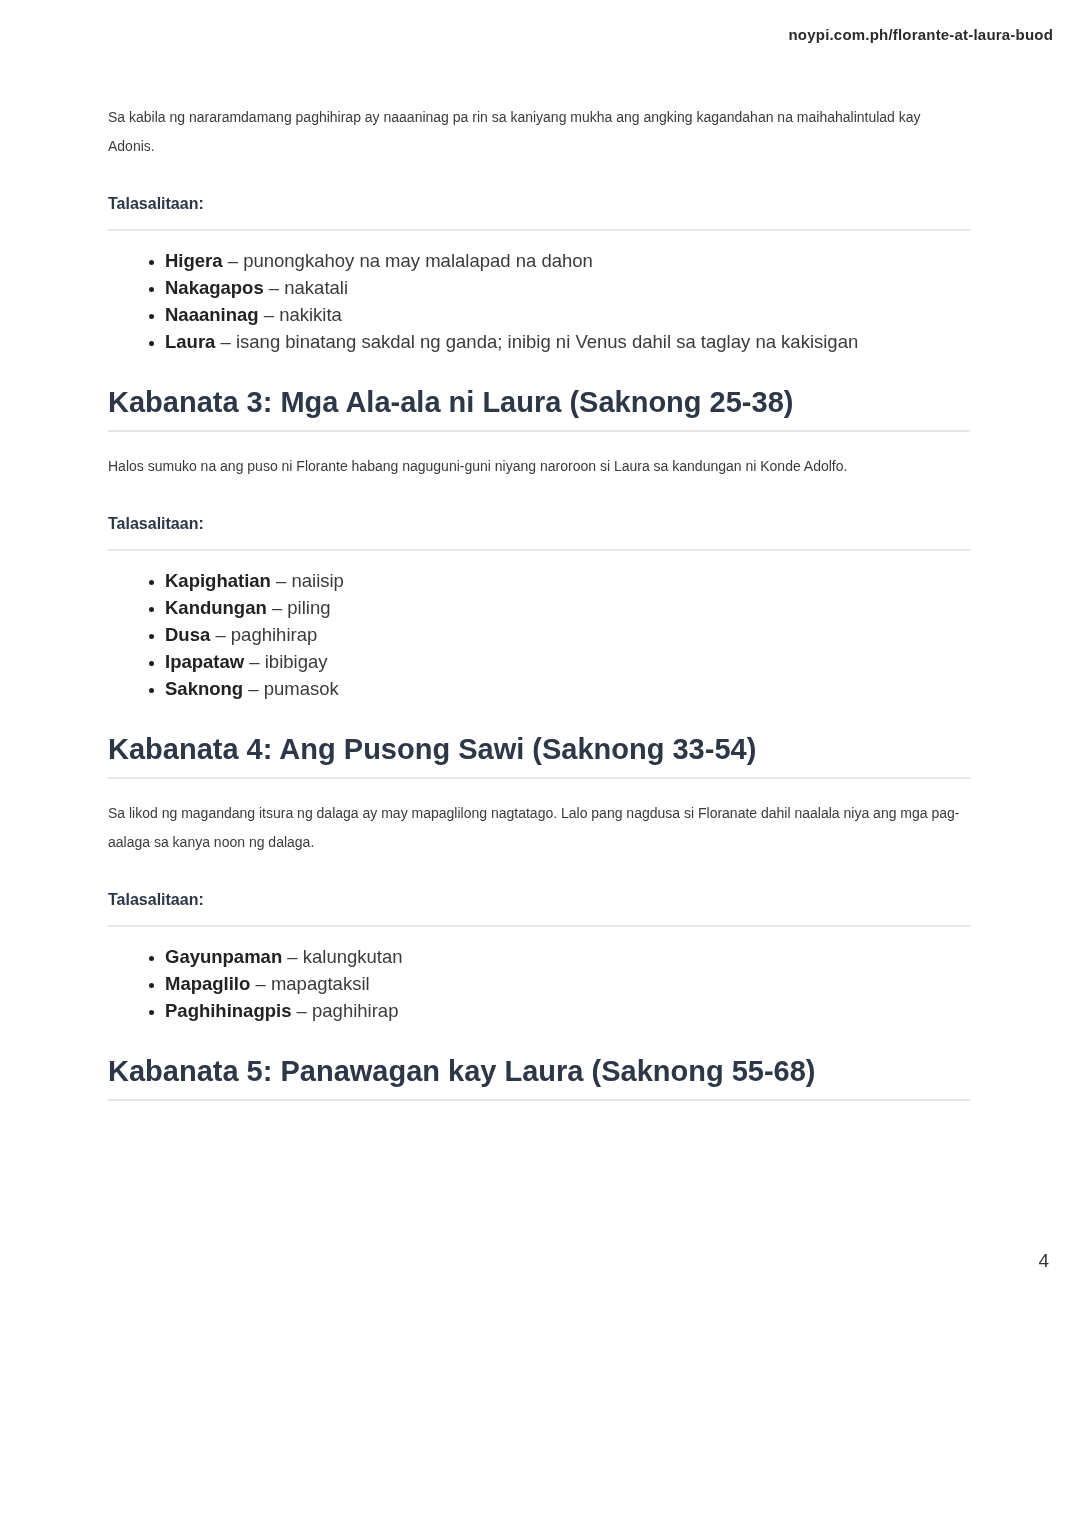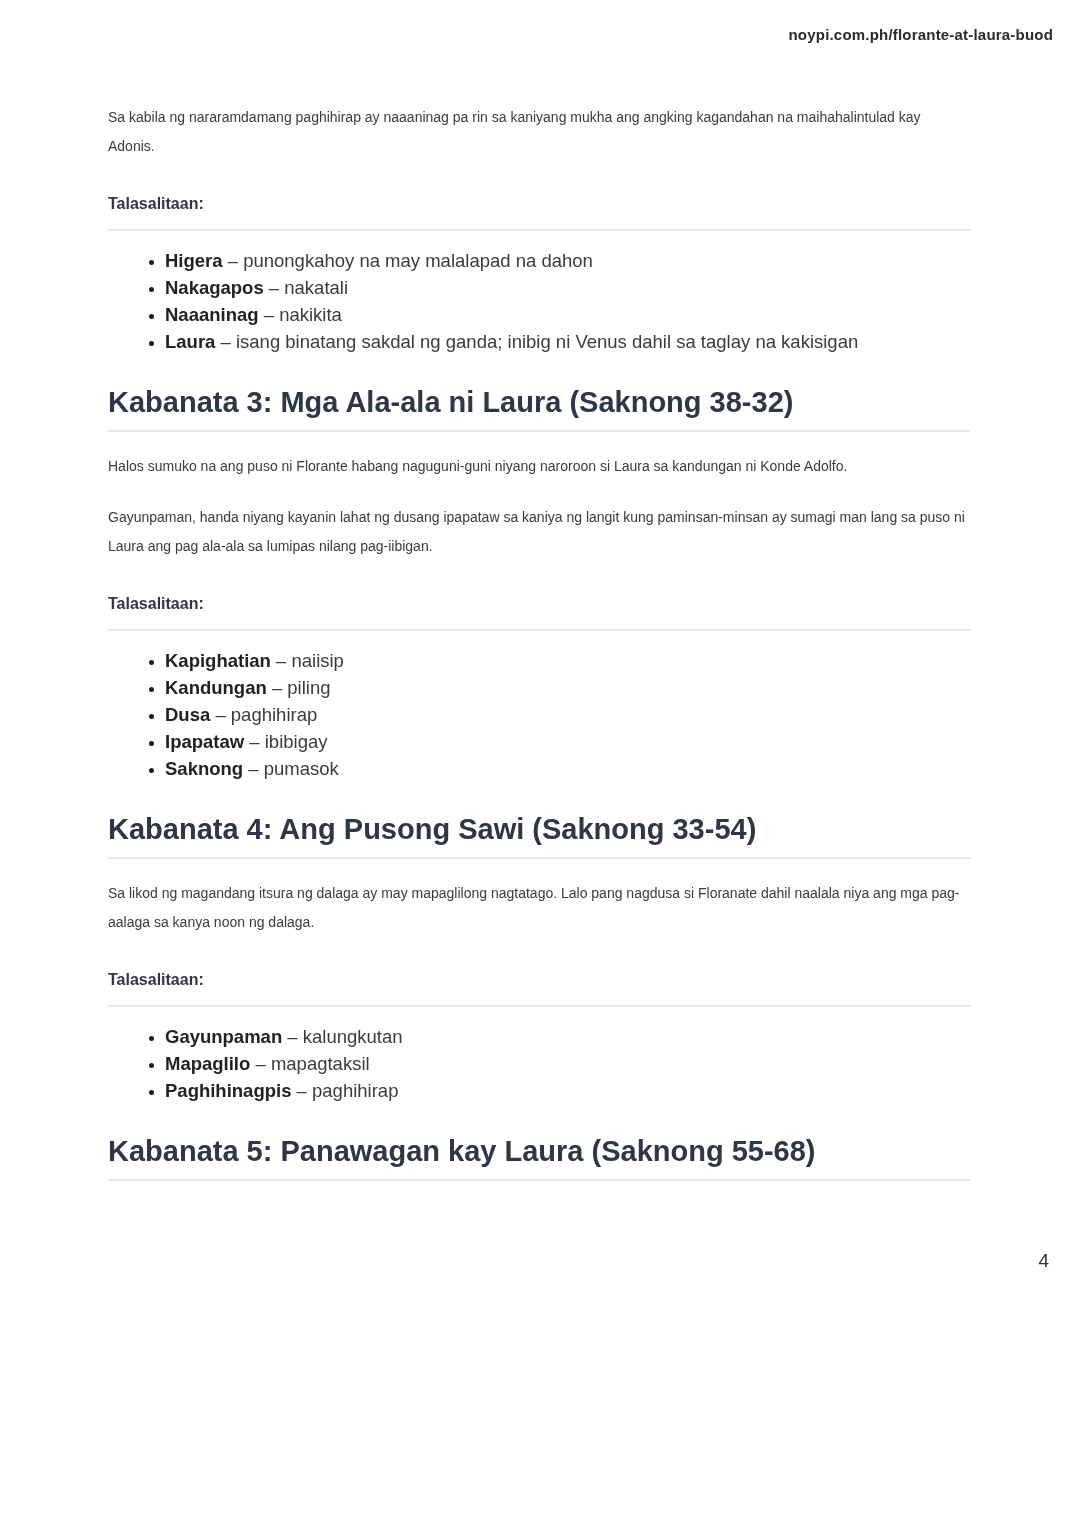--- a/index.html
+++ b/index.html
@@ -101,23 +101,22 @@
         <span>–</span>
         <span>nakikita</span>
       </li>
       <li>
         <span class="vocab-term">Laura</span>
         <span>–</span>
         <span>isang binatang sakdal ng ganda; inibig ni Venus dahil sa taglay na kakisigan</span>
       </li>
     </ul>
 
-    <h1 class="chapter-heading">Kabanata 3: Mga Ala-ala ni Laura (Saknong 38-32)</h1>
+    <h1 class="chapter-heading">Kabanata 3: Mga Ala-ala ni Laura (Saknong 25-38)</h1>
     <p class="body-text">Halos sumuko na ang puso ni Florante habang naguguni-guni niyang naroroon si Laura sa kandungan ni Konde Adolfo.</p>
-    <p class="body-text">Gayunpaman, handa niyang kayanin lahat ng dusang ipapataw sa kaniya ng langit kung paminsan-minsan ay sumagi man lang sa puso ni Laura ang pag ala-ala sa lumipas nilang pag-iibigan.</p>
 
     <h2 class="sub-heading">Talasalitaan:</h2>
     <ul class="vocab-list">
       <li>
         <span class="vocab-term">Kapighatian</span>
         <span>–</span>
         <span>naiisip</span>
       </li>
       <li>
         <span class="vocab-term">Kandungan</span>

